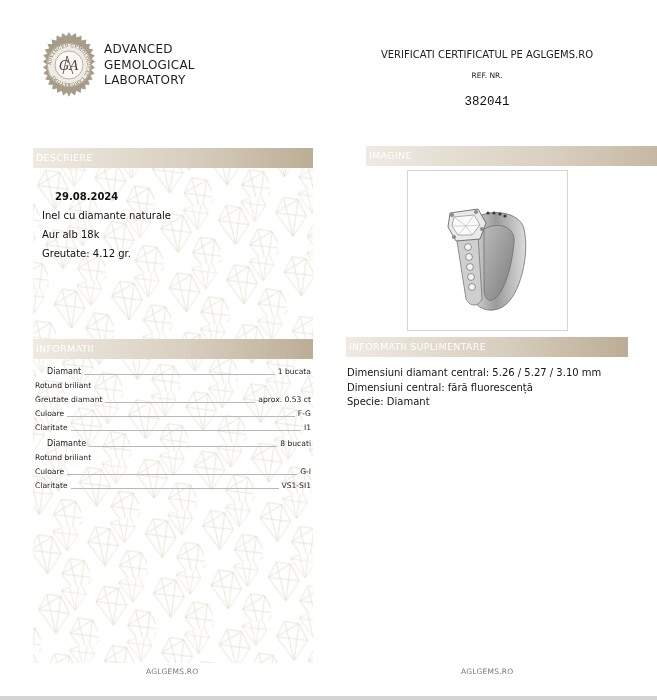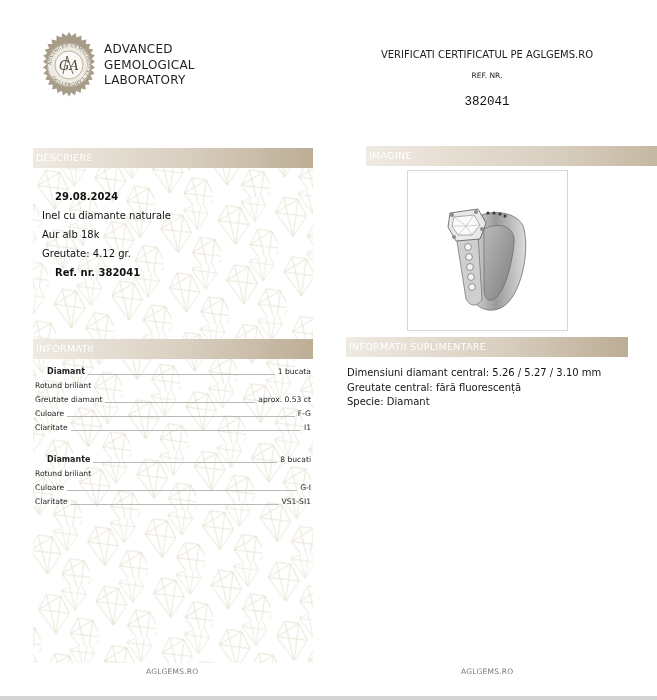--- a/index.html
+++ b/index.html
@@ -29,24 +29,24 @@
     .bar-suplimentare { left: 346px; top: 337px; width: 282px; }
 
     
     .desc { position: absolute; left: 42px; top: 187px; font-size: 10px; line-height: 19px; color: #111; }
     .desc .bold { font-weight: bold; margin-left: 13px; }
 
     
     .info { position: absolute; left: 35px; top: 363px; width: 276px; }
     .info-row { position: relative; height: 14px; display: flex; align-items: flex-end; font-size: 7.6px; color: #1e1e1e; }
     .info-row .label { white-space: nowrap; padding-right: 3px; background: transparent; line-height: 11px; }
-    .info-row .label.bold { font-weight: bold; font-size: 8px; padding-left: 12px; }
+    .info-row .label.bold { font-weight: normal; font-size: 8px; padding-left: 12px; }
     .info-row .leader { flex: 1; border-bottom: 1px solid #b8b8b8; margin-bottom: 2px; height: 1px; }
     .info-row .value { white-space: nowrap; padding-left: 3px; line-height: 11px; }
-    .info-row.gap { margin-top: 18px; }
+    .info-row.gap { margin-top: 2px; }
 
     
     .image-box { position: absolute; left: 407px; top: 170px; width: 161px; height: 161px; border: 1px solid #d6d6d6; background: #fff; }
     .image-box svg { position: absolute; left: 0; top: 0; }
 
     
     .supp { position: absolute; left: 347px; top: 366px; font-size: 10px; line-height: 14.5px; color: #151515; }
 
     
     .footer-text { position: absolute; top: 667px; font-size: 7.5px; color: #777; letter-spacing: 0.2px; }
@@ -113,21 +113,20 @@
 </div>
 <div class="section-bar bar-suplimentare">
   <span>INFORMATII SUPLIMENTARE</span>
 </div>
 
 <div class="desc">
   <div class="bold">29.08.2024</div>
   <div>Inel cu diamante naturale</div>
   <div>Aur alb 18k</div>
   <div>Greutate: 4.12 gr.</div>
-  <div class="bold">Ref. nr. 382041</div>
 </div>
 
 <div class="info">
   <div class="info-row">
     <span class="label bold">Diamant</span>
     <span class="leader"></span>
     <span class="value">1 bucata</span>
   </div>
   <div class="info-row">
     <span class="label">Rotund briliant</span>
@@ -211,19 +210,19 @@
       <circle cx="44" cy="44" r="2"></circle>
         <circle cx="68" cy="41" r="2"></circle>
         <circle cx="74" cy="58" r="2"></circle>
         <circle cx="46" cy="66" r="2"></circle>
     </g>
   </svg>
 </div>
 
 <div class="supp">
   <div>Dimensiuni diamant central: 5.26 / 5.27 / 3.10 mm</div>
-  <div>Greutate central: fără fluorescență</div>
+  <div>Dimensiuni central: fără fluorescență</div>
   <div>Specie: Diamant</div>
 </div>
 
 <div class="footer-text footer-left">AGLGEMS.RO</div>
 <div class="footer-text footer-right">AGLGEMS.RO</div>
 <div class="bottom-bar"></div>
 
 </body></html>

